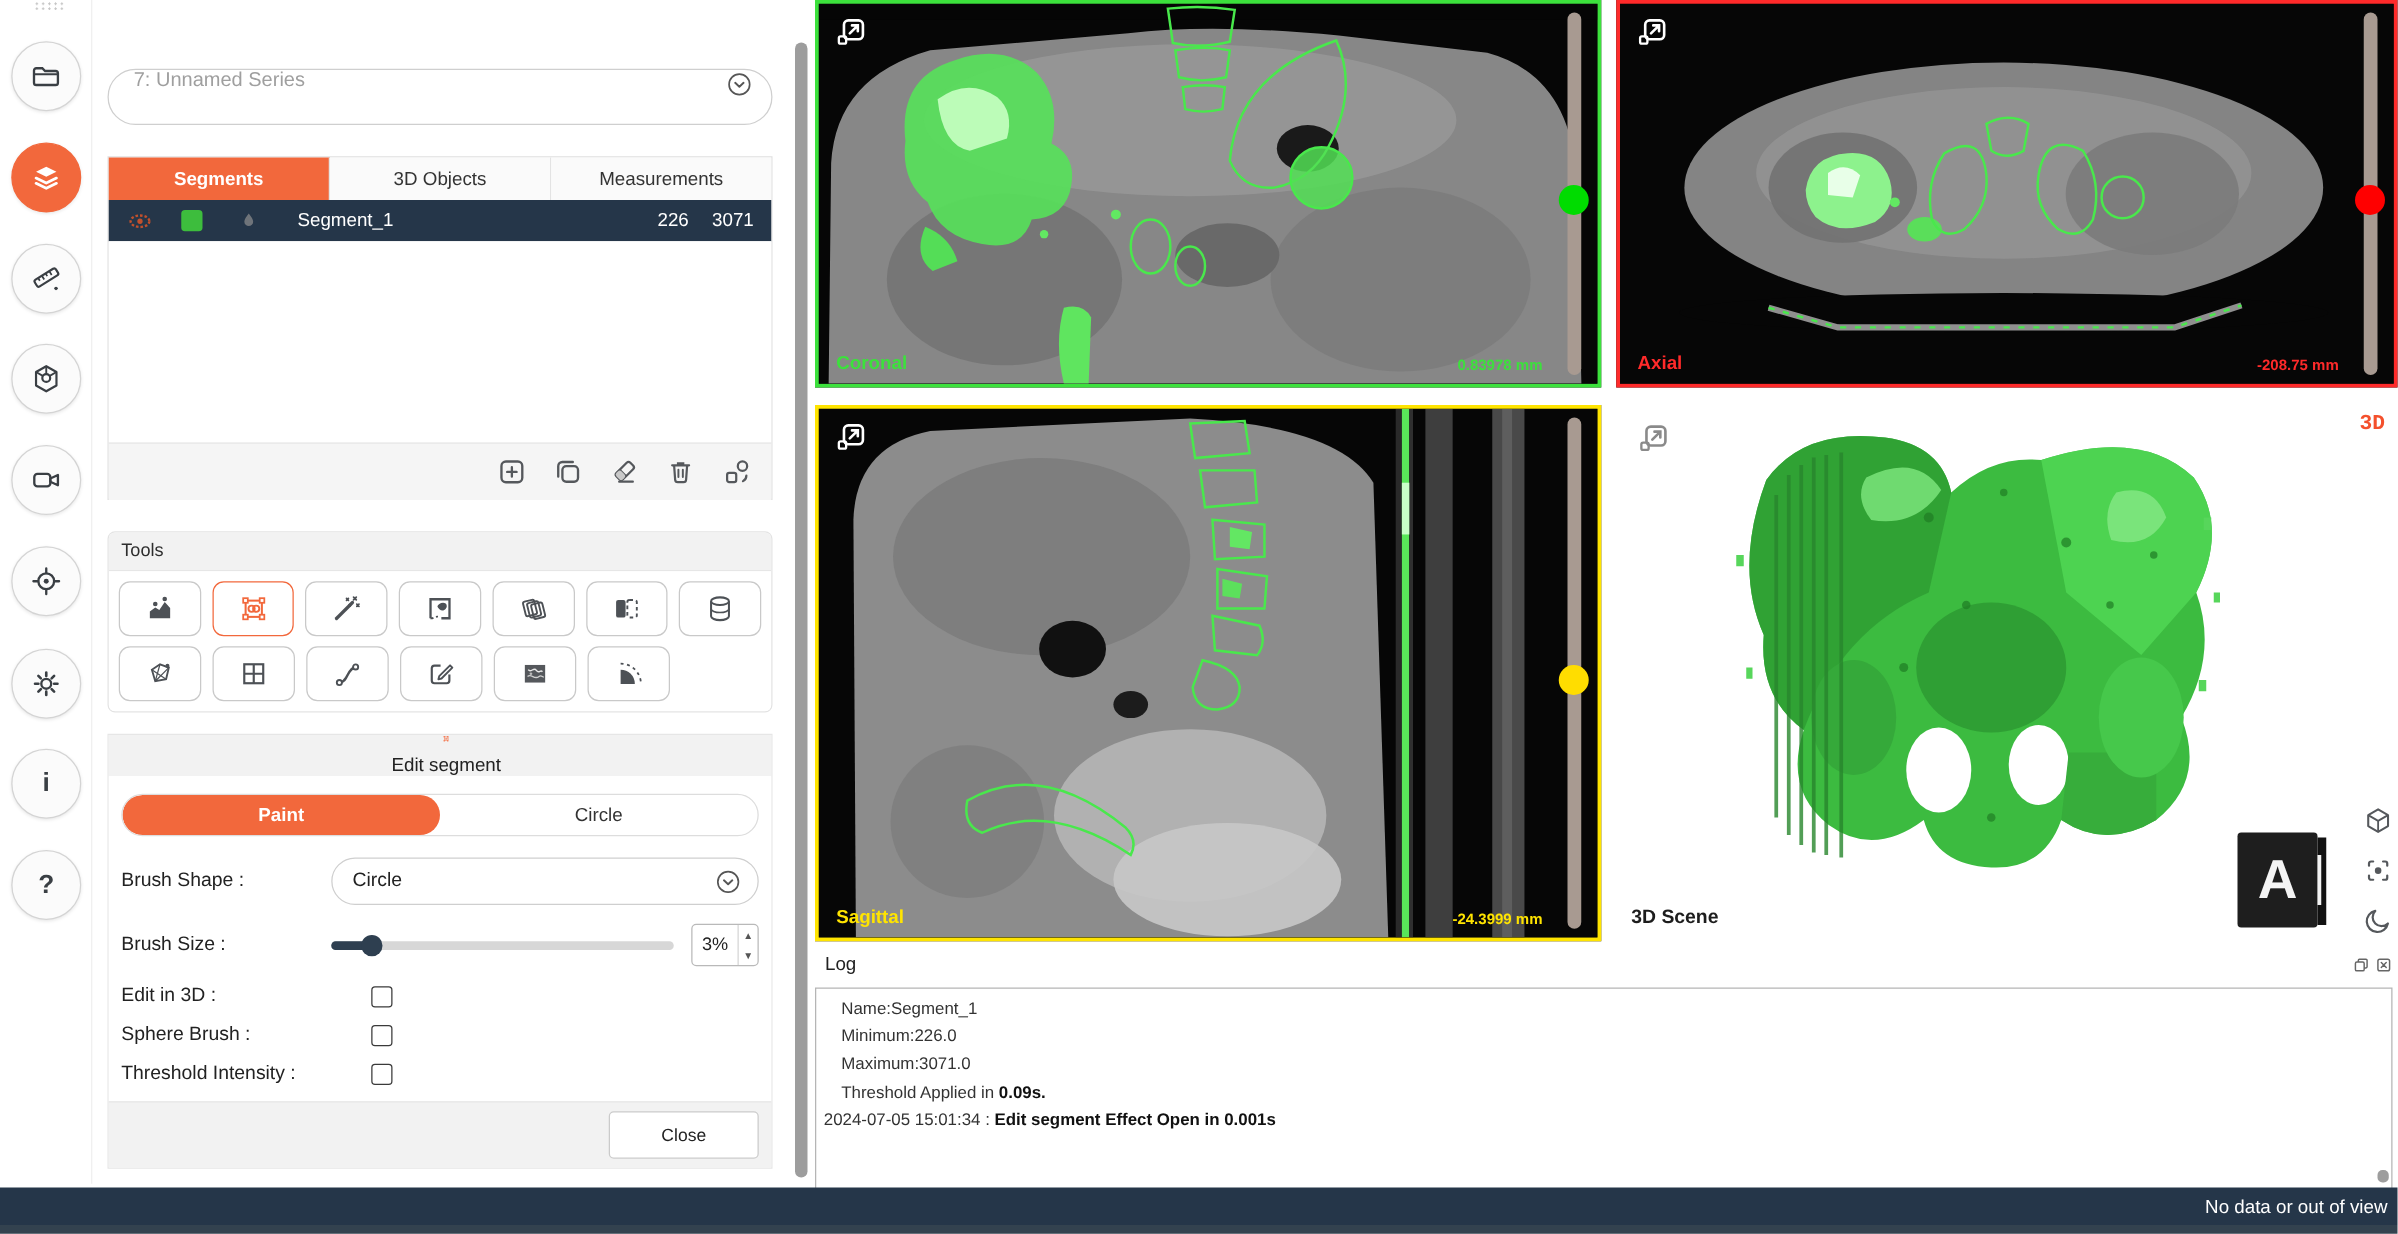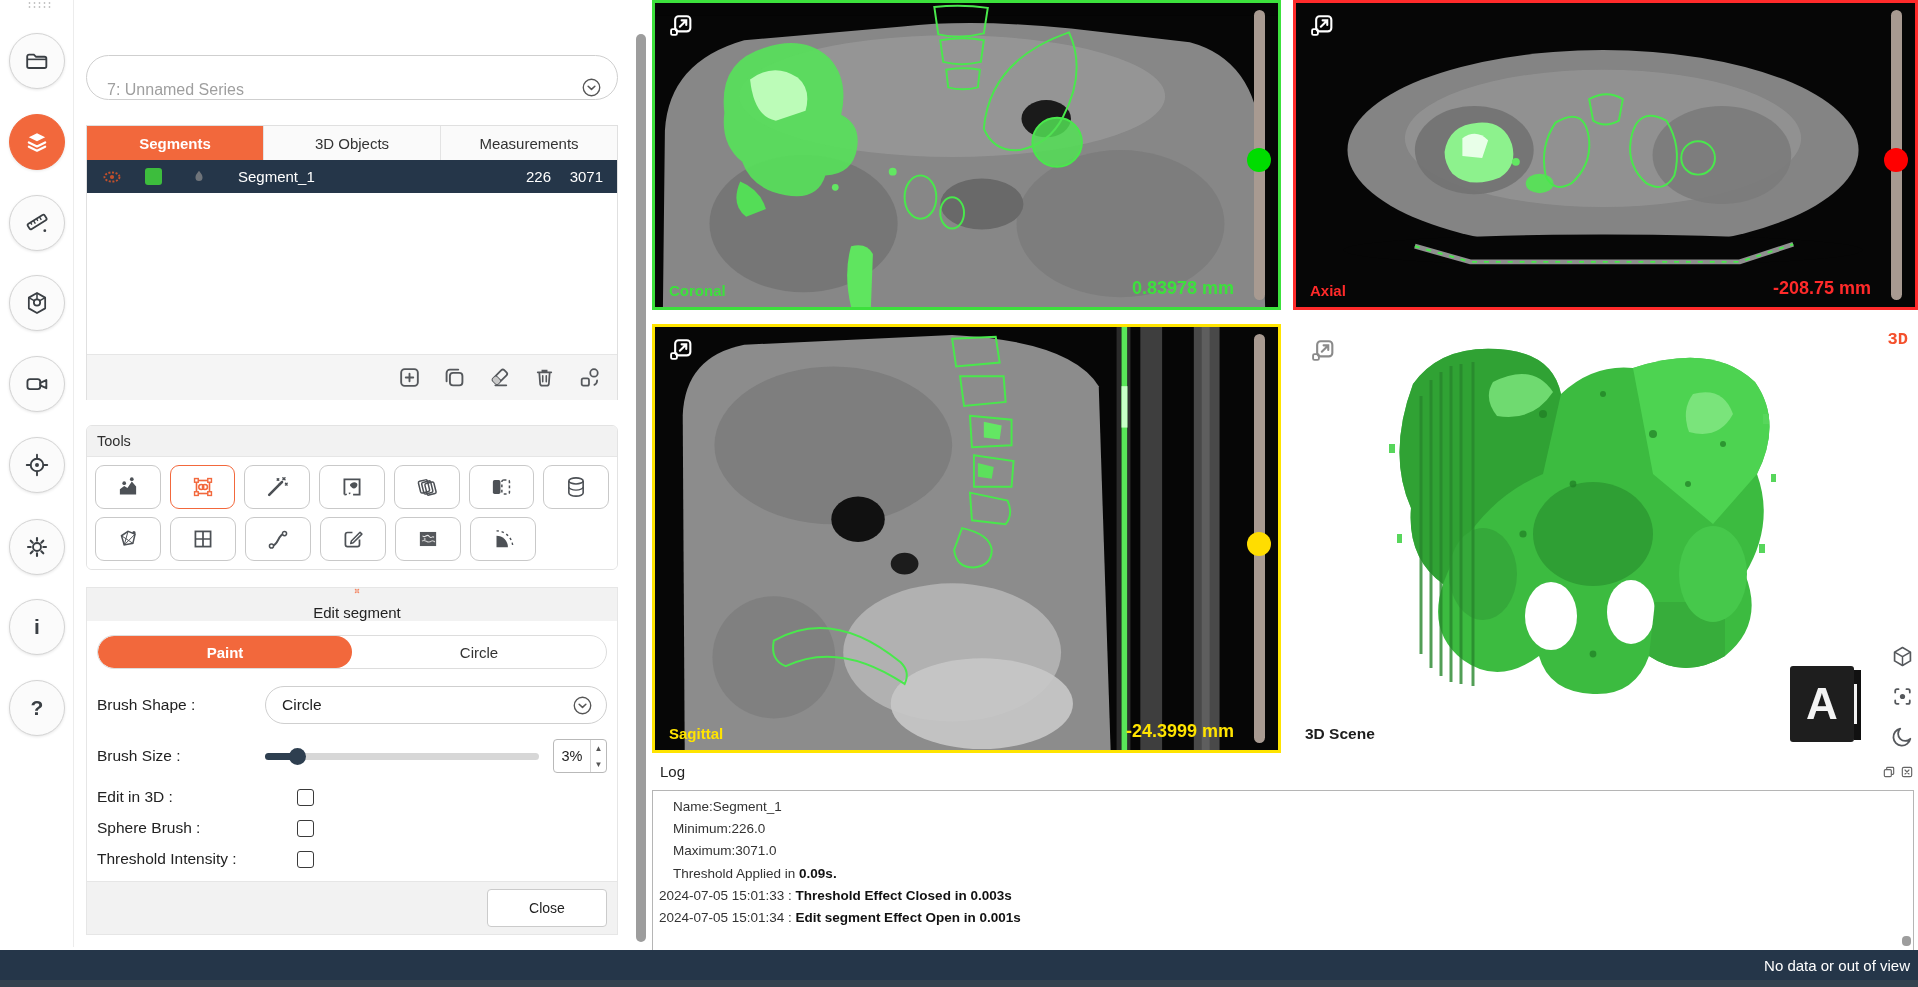--- a/index.html
+++ b/index.html
@@ -16,21 +16,21 @@
               background:#fbfbfb; border:1px solid #d4d4d4; display:flex; align-items:center;
               justify-content:center; box-shadow:0 1px 3px rgba(0,0,0,.10); cursor:pointer; }
   .rail-btn.active { background:#f2683c; border-color:#f2683c; }
   .rail-btn svg { width:28px; height:28px; }
   .glyph { font-weight:bold; font-size:21px; color:#3a3f44; }
 
   
   .panel { position:absolute; left:74px; top:0; width:556px; height:947px; background:#fff; }
 
   .series-select { position:absolute; left:12px; right:12px; top:55px; height:45px;
-                   border:1.5px solid #cfcfcf; border-radius:23px; display:flex; align-items:flex-end;
+                   border:1.5px solid #cfcfcf; border-radius:23px; display:flex; align-items:flex-start;
                    padding:0 14px 0 20px; cursor:pointer; background:#fff; }
   .series-select .val { flex:1; color:#9f9f9f; font-size:16px; }
 
   .list-card { position:absolute; left:12px; right:12px; top:125px; height:275px;
                border:1px solid #e0e0e0; }
   .tabs { display:flex; height:34px; }
   .tab { flex:1; display:flex; align-items:center; justify-content:center; font-size:15px;
          color:#333; background:#fafafa; border-right:1px solid #e3e3e3; cursor:pointer; }
   .tab:last-child { border-right:none; }
   .tab.active { background:#f2683c; color:#fff; font-weight:bold; }
@@ -105,21 +105,21 @@
 
   
   .vp { position:absolute; overflow:hidden; }
   .vp.coronal  { left:652px;  top:0;     width:629px; height:310px; border:3px solid #3ce13c; background:#060606; }
   .vp.axial    { left:1293px; top:0;     width:625px; height:310px; border:3px solid #ff2a2a; background:#060606; }
   .vp.sagittal { left:652px;  top:324px; width:629px; height:429px; border:3px solid #ffe400; background:#060606; }
   .vp.scene3d  { left:1293px; top:324px; width:625px; height:429px; background:#fff; }
   .vp svg.canvas { position:absolute; left:0; top:0; width:100%; height:100%; }
   .vp-expand { position:absolute; left:12px; top:8px; width:28px; height:28px; cursor:pointer; }
   .vp-label { position:absolute; left:14px; bottom:8px; font-size:15px; font-weight:bold; }
-  .vp-slice { position:absolute; right:44px; bottom:8px; font-size:18px; font-weight:bold; }
+  .vp-slice { position:absolute; right:44px; bottom:8px; font-size:12px; font-weight:bold; }
   .vp-slider { position:absolute; right:13px; top:7px; bottom:7px; width:11px; border-radius:6px;
                background:#a89a91; cursor:pointer; }
   .vp-handle { position:absolute; right:7px; width:24px; height:24px; border-radius:50%; cursor:pointer; }
   .lbl-3d { position:absolute; right:10px; top:6px; color:#f4502c; font-size:17px; font-weight:bold;font-family:Liberation Mono, monospace; }
   .lbl-3dscene { position:absolute; left:12px; bottom:10px; color:#1d1d1d; font-size:15.5px; font-weight:bold; }
   .acube { position:absolute; left:497px; top:342px; width:64px; height:76px; background:#1e1e1e;
            border-radius:3px; display:flex; align-items:center; justify-content:center; cursor:pointer; }
   .acube .face-edge { position:absolute; right:-7px; top:4px; width:7px; height:70px; background:#111; }
   .acube .l-bar { position:absolute; right:-3px; top:18px; width:3px; height:40px; background:#f2f2f2; }
   .acube .letter { color:#f4f4f4; font-size:44px; font-weight:bold; }
@@ -644,21 +644,20 @@
   <svg viewBox="0 0 24 24">
       <rect x="4" y="4" width="16" height="16" rx="2.5" fill="none" stroke="#666" stroke-width="2"></rect>
       <path d="M8.6 8.6l6.8 6.8M15.4 8.6l-6.8 6.8" stroke="#666" stroke-width="2" stroke-linecap="round"></path>
     </svg>
 </div>
 <div class="log-box">
   <div class="log-line indent"><span>Name:Segment_1</span><b></b></div>
   <div class="log-line indent"><span>Minimum:226.0</span><b></b></div>
   <div class="log-line indent"><span>Maximum:3071.0</span><b></b></div>
   <div class="log-line indent"><span>Threshold Applied in </span><b>0.09s.</b></div>
-  <div class="log-line"><span>2024-07-05 15:01:33 : </span><b>Threshold Effect Closed in 0.003s</b></div>
   <div class="log-line"><span>2024-07-05 15:01:34 : </span><b>Edit segment Effect Open in 0.001s</b></div>
 </div>
 
 <div class="scroll-dot"></div>
 
 <div class="statusbar">
   <span class="msg">No data or out of view</span>
 </div>
 <div class="status-strip"></div>
 

